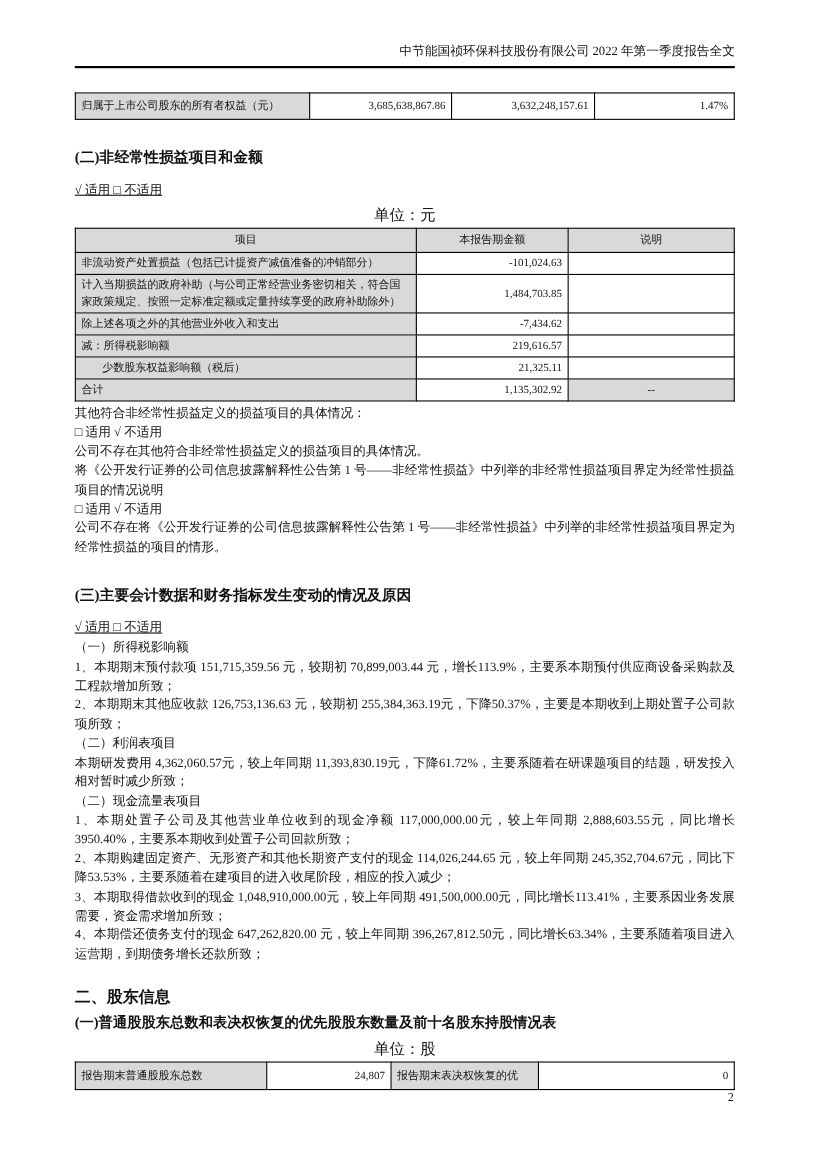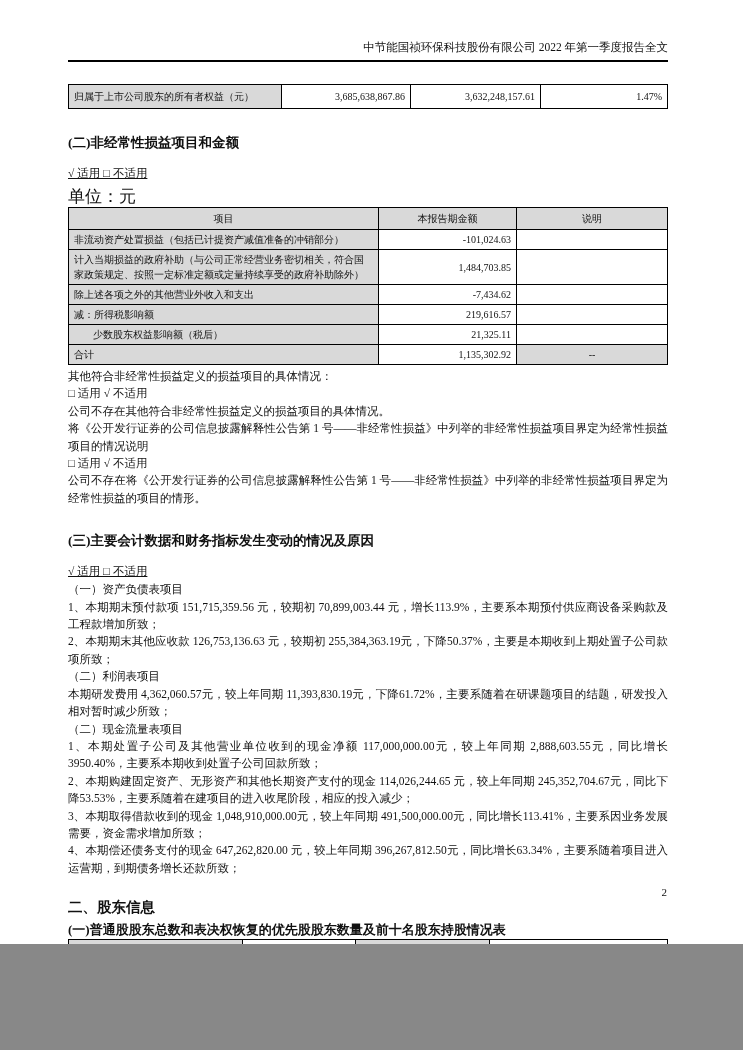--- a/index.html
+++ b/index.html
@@ -1,19 +1,19 @@
 <!DOCTYPE html>
 <html style="--shade: #d9d9d9;"><head>
 <meta charset="utf-8">
 <style>
   html,body { margin:0; padding:0; background:#888; }
   .page {
     position: relative;
     width: 743px;
-    height: 944px;
+    height: 1050px;
     margin: 0 auto;
     background: #ffffff;
     box-sizing: border-box;
     padding: 40px 75px 0 68px;
     font-family: "Liberation Serif", "DejaVu Serif", serif;
     color: #111;
     overflow: hidden;
   }
   .hdr-title {
     text-align: right;
@@ -54,22 +54,22 @@
   }
   h2.sec {
     font-family: "Liberation Sans", "DejaVu Sans", sans-serif;
     font-size: 14.5px;
     font-weight: bold;
     margin: 20px 0 0 0;
     line-height: 20px;
   }
   .applic { font-size: 11.5px; margin: 13px 0 0 0; line-height: 16px; text-decoration: underline; }
   .unit {
-    text-align: left;
-    font-size: 17px;
+    text-align: center;
+    font-size: 14px;
     margin: 9px 0 3px 0;
     line-height: 14px;
   }
   .nr-tbl .head th { height: 17px; text-align: center; }
   .notes { margin-top: 3px; }
   .notes p, .paras p {
     font-size: 11.5px;
     line-height: 17.4px;
     margin: 0;
     text-align: justify;
@@ -164,34 +164,35 @@
     <p>公司不存在其他符合非经常性损益定义的损益项目的具体情况。</p>
     <p>将《公开发行证券的公司信息披露解释性公告第 1 号——非经常性损益》中列举的非经常性损益项目界定为经常性损益项目的情况说明</p>
     <p>□ 适用 √ 不适用</p>
     <p>公司不存在将《公开发行证券的公司信息披露解释性公告第 1 号——非经常性损益》中列举的非经常性损益项目界定为经常性损益的项目的情形。</p>
   </div>
 
   <h3 class="sec">(三)主要会计数据和财务指标发生变动的情况及原因</h3>
   <p class="applic">√ 适用 □ 不适用</p>
 
   <div class="paras">
-    <p>（一）资产负债表项目</p>
+    <p>（一）所得税影响额</p>
     <p>1、本期期末预付款项 151,715,359.56 元，较期初 70,899,003.44 元，增长113.9%，主要系本期预付供应商设备采购款及工程款增加所致；</p>
     <p>2、本期期末其他应收款 126,753,136.63 元，较期初 255,384,363.19元，下降50.37%，主要是本期收到上期处置子公司款项所致；</p>
     <p>（二）利润表项目</p>
     <p>本期研发费用 4,362,060.57元，较上年同期 11,393,830.19元，下降61.72%，主要系随着在研课题项目的结题，研发投入相对暂时减少所致；</p>
     <p>（二）现金流量表项目</p>
     <p>1、本期处置子公司及其他营业单位收到的现金净额 117,000,000.00元，较上年同期 2,888,603.55元，同比增长3950.40%，主要系本期收到处置子公司回款所致；</p>
     <p>2、本期购建固定资产、无形资产和其他长期资产支付的现金 114,026,244.65 元，较上年同期 245,352,704.67元，同比下降53.53%，主要系随着在建项目的进入收尾阶段，相应的投入减少；</p>
     <p>3、本期取得借款收到的现金 1,048,910,000.00元，较上年同期 491,500,000.00元，同比增长113.41%，主要系因业务发展需要，资金需求增加所致；</p>
     <p>4、本期偿还债务支付的现金 647,262,820.00 元，较上年同期 396,267,812.50元，同比增长63.34%，主要系随着项目进入运营期，到期债务增长还款所致；</p>
   </div>
 
   <h2 class="sec">二、股东信息</h2>
   <h3 class="sec" style="margin-top:4px; font-size:13px;">(一)普通股股东总数和表决权恢复的优先股股东数量及前十名股东持股情况表</h3>
+  <div class="unit">单位：股</div>
 
   <table class="tbl sh-tbl">
     <colgroup>
       <col style="width:174px">
         <col style="width:113px">
         <col style="width:134px">
         <col>
     </colgroup>
     <tbody>
       <tr>

